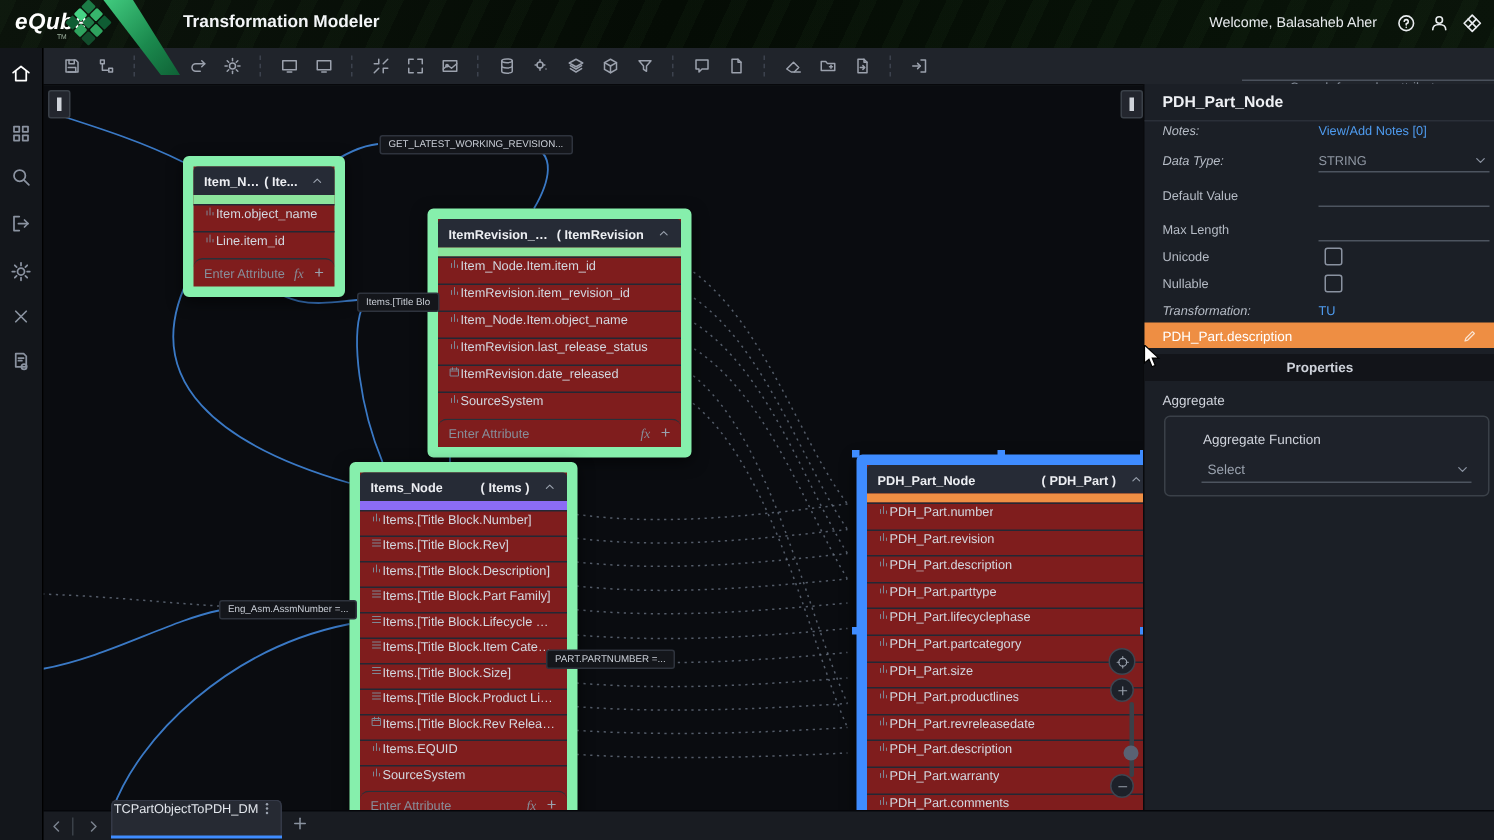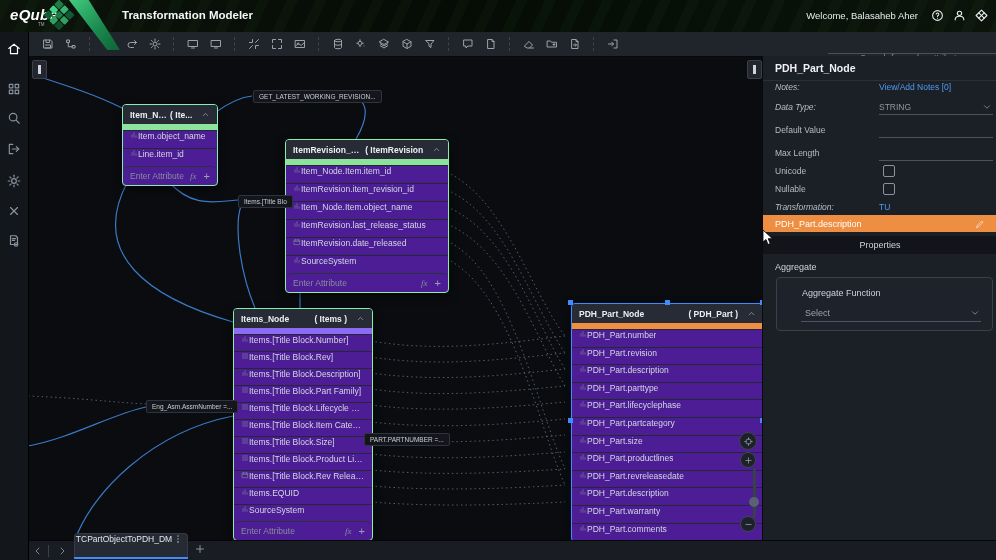--- a/index.html
+++ b/index.html
@@ -48,21 +48,21 @@
   #edges{position:absolute;left:0;top:0;width:996px;height:560px;z-index:2;pointer-events:none;}
   .edge-solid{fill:none;stroke:#3d7fd0;stroke-width:1.2;opacity:.95;}
   .edge-dot{fill:none;stroke:#667080;stroke-width:1;stroke-dasharray:1.5 3;opacity:.8;}
   .ptoggle{position:absolute;width:13px;height:17px;background:#23262e;border:1px solid #3a4048;border-radius:2px;
     display:flex;align-items:center;justify-content:center;z-index:6;cursor:pointer;}
   .ptoggle i{display:block;width:3px;height:9px;background:#cfd3da;}
   .edge-label{position:absolute;background:#14161b;border:1px solid #2e333d;border-radius:2px;color:#c9ced6;
     font-size:6.5px;padding:2px 5px;white-space:nowrap;z-index:7;}
 
   
-  .node{position:absolute;background:#4c1d95;border:1px solid #86efac;border-radius:4px;
+  .node{position:absolute;background:#7f1d1d;border:7px solid #86efac;border-radius:4px;
     box-shadow:0 3px 10px rgba(0,0,0,.55);z-index:5;font-size:8.5px;}
   .node.selected{border-color:#3f8cff;}
   .node-header{height:19px;display:flex;align-items:center;padding:0 7px;background:#262b36;
     border-radius:3px 3px 0 0;color:#eceef2;cursor:move;}
   .node-title{font-weight:bold;white-space:nowrap;overflow:hidden;text-overflow:ellipsis;max-width:60%;}
   .node-type{margin-left:auto;margin-right:9px;font-weight:bold;white-space:nowrap;overflow:hidden;}
   .node-chev{width:9px;height:9px;color:#9aa2ae;flex:none;cursor:pointer;}
   .node-accent{height:6px;}
   .node-row{display:flex;align-items:flex-start;padding:0 7px;border-top:1px solid #232834;position:relative;color:#d3d8e0;cursor:pointer;}
   .node-row .icn{width:8px;height:8px;color:#7e8794;flex:none;}
@@ -91,21 +91,21 @@
   .plabel.it{font-style:italic;}
   .pvalue{position:absolute;left:116px;color:#8f97a3;}
   .plink{position:absolute;left:116px;color:#4f9cf0;cursor:pointer;}
   .punder{position:absolute;left:116px;width:114px;border-bottom:1px solid #4d545f;}
   .pchev{position:absolute;left:219px;width:10px;height:10px;color:#8a92a0;cursor:pointer;}
   .pcheck{position:absolute;left:120px;width:10px;height:10px;border:1px solid #8a92a0;border-radius:2px;cursor:pointer;}
   #attr-bar{position:absolute;left:0;top:159px;width:234px;height:17px;background:#ee8e43;
     display:flex;align-items:center;padding:0 12px;box-sizing:border-box;color:#fff;font-size:9px;cursor:pointer;}
   #attr-edit{margin-left:auto;width:10px;height:10px;color:rgba(255,255,255,.75);}
   #props-bar{position:absolute;left:0;top:180px;width:234px;height:18px;background:#121419;
-    display:flex;align-items:center;justify-content:center;color:#ced2da;font-size:9px;}
+    display:flex;align-items:center;justify-content:center;color:#ced2da;font-size:9px;font-weight:bold;}
   #agg-label{position:absolute;left:12px;top:206px;color:#ced2da;font-size:9px;}
   #agg-box{position:absolute;left:13px;top:221px;width:215px;height:52px;border:1px solid #3a4048;border-radius:4px;background:#1e222a;}
   #aggfn-label{position:absolute;left:25px;top:10px;color:#ced2da;font-size:9px;}
   #aggfn-value{position:absolute;left:28px;top:30px;color:#9aa2ae;font-size:9px;}
   #aggfn-chev{position:absolute;left:193px;top:30px;width:10px;height:10px;color:#8a92a0;cursor:pointer;}
   #aggfn-under{position:absolute;left:24px;top:43px;width:180px;border-bottom:1px solid #4d545f;}
 
   
   #bottombar{position:absolute;left:0;top:540px;width:996px;height:20px;background:#191c22;border-top:1px solid #05060a;z-index:14;}
   .bchev{position:absolute;top:4px;width:12px;height:12px;color:#7a828e;background:none;border:none;padding:0;cursor:pointer;}

